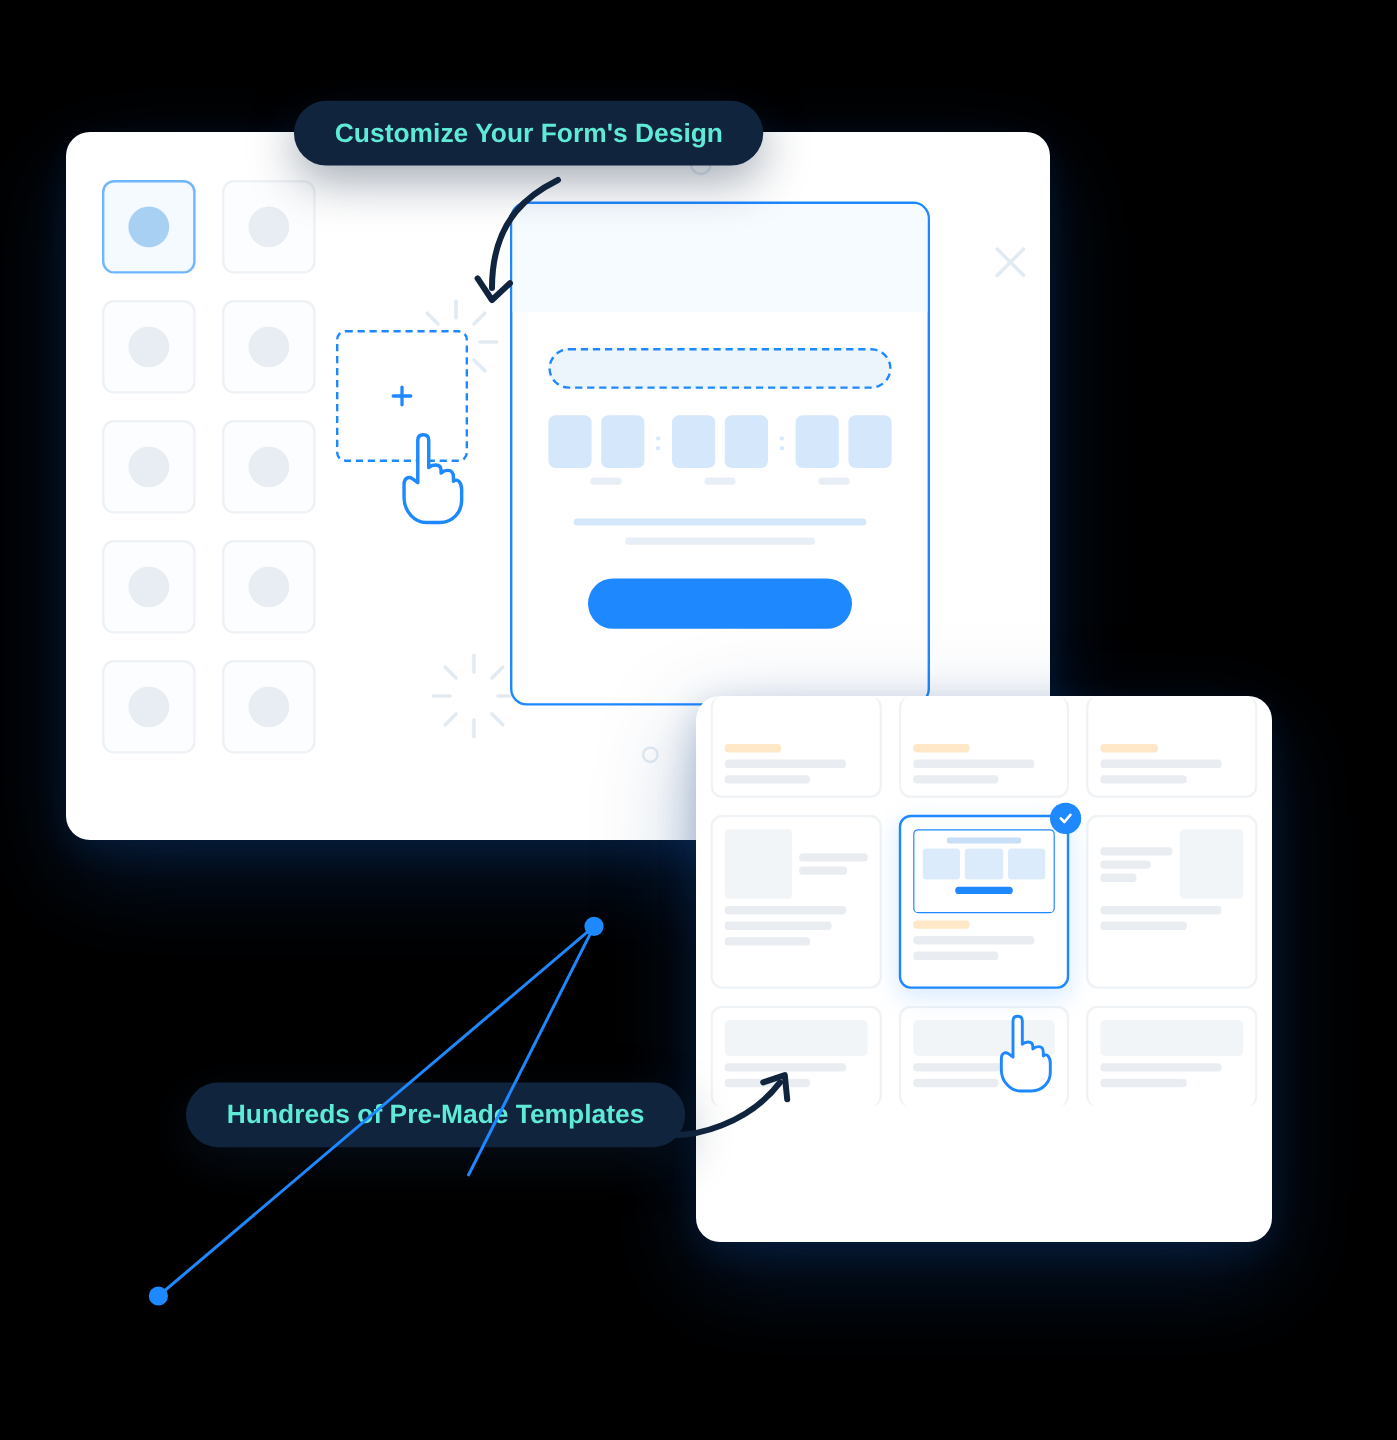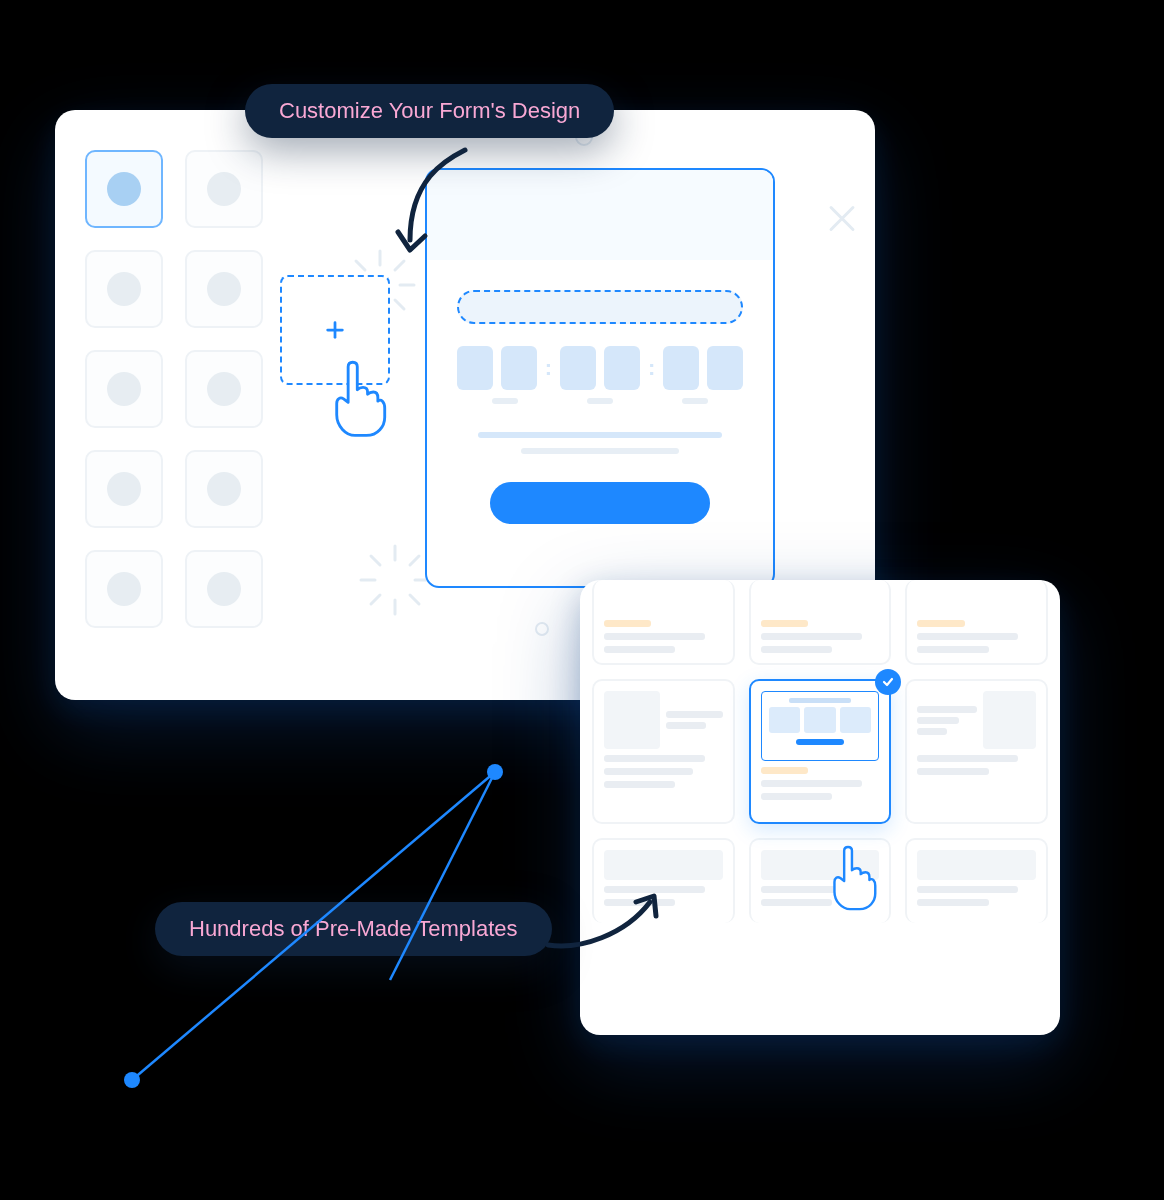--- a/index.html
+++ b/index.html
@@ -58,21 +58,21 @@
     .timer-row { display: flex; align-items: center; justify-content: center; gap: 8px; margin-bottom: 8px; }
     .seg { width: 40px; height: 44px; background: #d5e7fa; border-radius: 6px; }
     .colon { font-size: 22px; font-weight: 700; color: #d5e7fa; }
     .labels-row { display: flex; justify-content: space-around; margin-bottom: 28px; }
     .lbl { width: 26px; height: 6px; background: #e7eef5; border-radius: 3px; }
     .line1 { width: 85%; height: 6px; background: #d5e7fa; border-radius: 3px; margin: 0 auto 10px; }
     .line2 { width: 55%; height: 6px; background: #e7eef5; border-radius: 3px; margin: 0 auto 28px; }
     .cta-btn { width: 220px; height: 42px; background: #1e88ff; border-radius: 999px; margin: 0 auto; }
     
     .label-pill {
-      position: absolute; background: #10243e; color: #f9a8d4; font-weight: 400;
+      position: absolute; background: #10243e; color: #5eead4; font-weight: 700;
       font-size: 22px; padding: 14px 34px; border-radius: 999px;
       box-shadow: 0 12px 40px rgba(16, 36, 62, 0.4);
       white-space: nowrap;
     }
     
     .arrow { position: absolute; pointer-events: none; }
     
     .templates-panel { left: 580px; top: 580px; width: 480px; height: 455px; padding: 15px 12px; }
     .tpl-grid { display: grid; grid-template-columns: repeat(3,1fr); gap: 14px; }
     .tpl-card {

